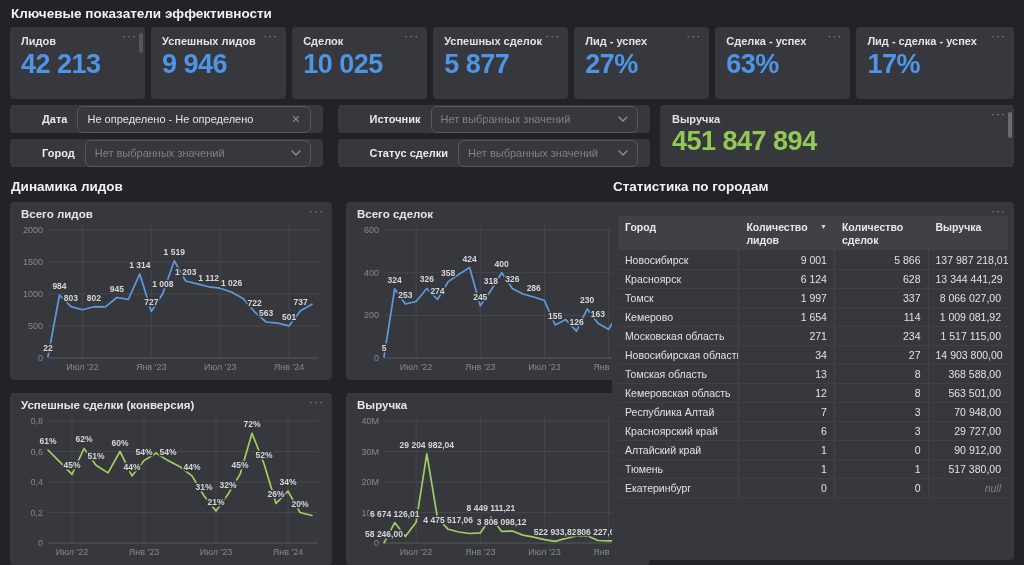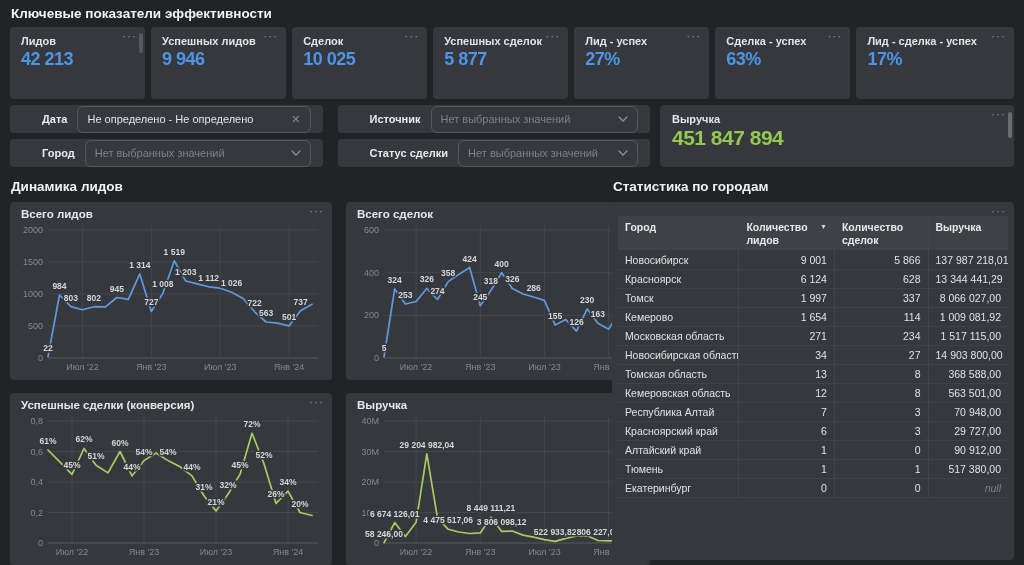--- a/index.html
+++ b/index.html
@@ -5,35 +5,35 @@
   * { box-sizing: border-box; margin: 0; padding: 0; }
   html,body { width:1024px; height:565px; overflow:hidden; }
   body { background:#222327; font-family:"Liberation Sans","DejaVu Sans",sans-serif; color:#e8e9eb; }
   .page { width:1024px; height:565px; padding:4px 10px 0 10px; }
   .page-title { font-size:13.5px; font-weight:700; color:#f1f2f3; margin:2px 0 6px 1px; }
 
   .kpi-row { display:flex; gap:6px; height:72px; margin-bottom:6px; }
   .kpi-card { position:relative; flex:1; background:#36383d; border-radius:4px; padding:8px 11px 6px; }
   .kpi-card.wide { flex:1.2; }
   .kpi-label { font-size:11px; font-weight:600; color:#e2e4e6; white-space:nowrap; }
-  .kpi-value { font-size:18px; font-weight:700; letter-spacing:-0.5px; margin-top:2px; color:#4e95e5; }
+  .kpi-value { font-size:27px; font-weight:700; letter-spacing:-0.5px; margin-top:2px; color:#4e95e5; }
   .dots { position:absolute; top:3px; right:8px; color:#8b8e93; font-size:12px; line-height:12px; letter-spacing:1px; cursor:pointer; user-select:none; }
 
   .filter-area { display:flex; gap:10px; height:62px; margin-bottom:12px; }
   .filters-grid { width:640px; display:grid; grid-template-columns:1fr 1fr; grid-template-rows:1fr 1fr; gap:6px 15px; }
   .filter-card { background:#36383d; border-radius:4px; display:flex; align-items:center; gap:10px; padding:0 12px; }
   .filter-label { font-size:11px; font-weight:700; color:#e8eaec; white-space:nowrap;margin-left:20px; }
   .filter-input { flex:1; height:27px; border:1px solid #56585e; border-radius:6px; display:flex; align-items:center; gap:6px; padding:0 9px; font-size:11px; min-width:0; }
   .filter-input .val { flex:1; color:#e2e4e6; white-space:nowrap; overflow:hidden; }
   .filter-input .val.placeholder { color:#7e8187; }
   .clear-x { color:#8b8e93; font-size:11px; cursor:pointer; }
   .chev { display:flex; align-items:center; cursor:pointer; }
 
   .revenue-card { flex:1; position:relative; background:#36383d; border-radius:4px; padding:8px 12px; }
-  .revenue-value { font-size:21px; font-weight:700; letter-spacing:-0.5px; color:#92c853; margin-top:1px; }
+  .revenue-value { font-size:27px; font-weight:700; letter-spacing:-0.5px; color:#92c853; margin-top:1px; }
   .scroll-thumb { position:absolute; right:2px; top:7px; width:4px; height:26px; border-radius:2px; background:#686b71; cursor:pointer; }
   .scroll-thumb.kpi { height:20px; top:6px; background:#55585e; }
 
   .main { display:flex; gap:10px; }
   .left-col { width:592px; }
   .right-col { flex:1; }
   .sec-title { font-size:13.5px; font-weight:700; color:#f1f2f3; margin:0 0 7px 1px; height:16px; }
 
   .charts-grid { display:grid; grid-template-columns:322px 1fr; grid-template-rows:178px 172px; gap:13px 14px; }
   .chart-card { position:relative; background:#36383d; border-radius:4px; padding:6px 8px 3px 8px; display:flex; flex-direction:column; }

